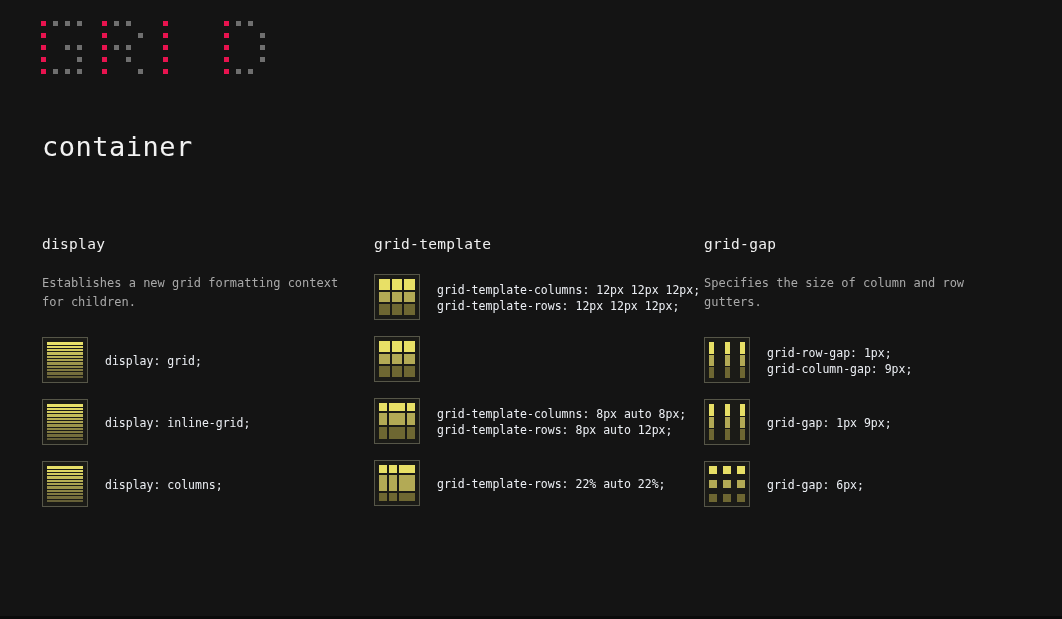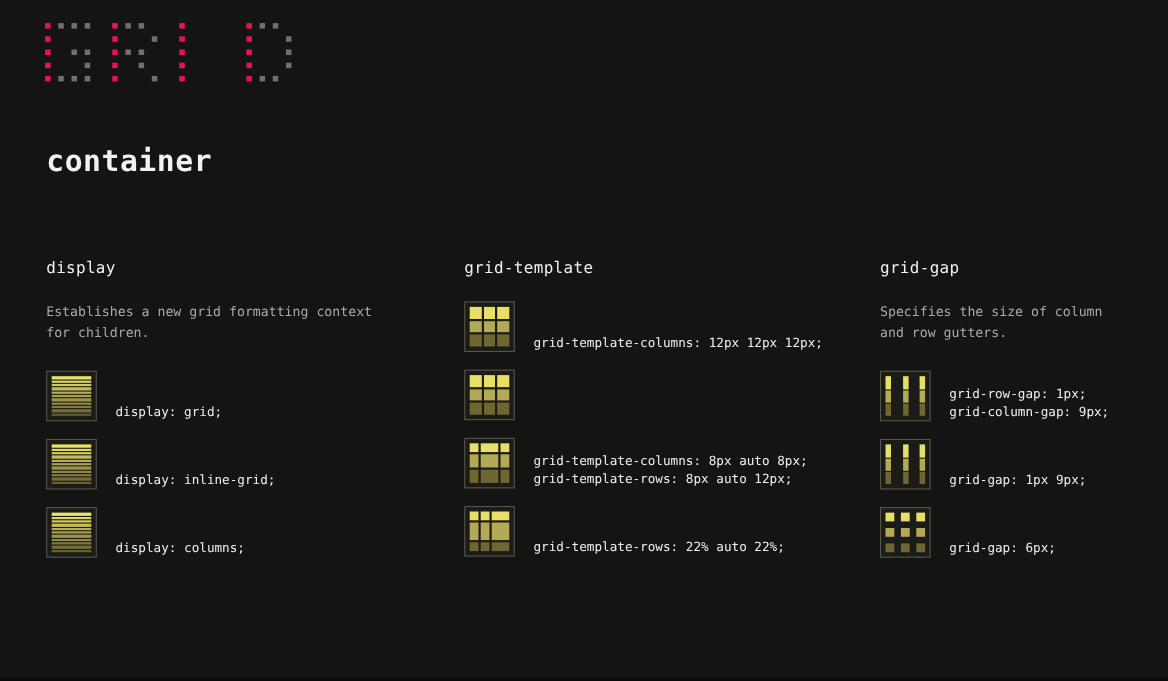--- a/index.html
+++ b/index.html
@@ -43,55 +43,54 @@
   .dot.blank { background: transparent; }
 
   
   .page-title {
     position: absolute;
     left: 42px;
     top: 131px;
     font-size: 27px;
     letter-spacing: 0.5px;
     color: #f2f2f2;
-    font-weight: bold;
+    font-weight: normal;
     margin: 0;
     text-align: center;
   }
 
   
   .columns {
     position: absolute;
     left: 42px;
     top: 236px;
     right: 28px;
     display: grid;
     grid-template-columns: 332px 330px 1fr;
-    gap: 48px;
   }
   .col { padding-right: 14px; }
   .col-title {
     font-size: 14.5px;
     color: #f0f0f0;
     margin: 0 0 22px 0;
     font-weight: normal;
     letter-spacing: 0.3px;
   }
   .col-desc {
     font-size: 12px;
     line-height: 1.55;
     color: #a9a9a9;
     margin: 0 0 26px 0;
     max-width: 300px;
   }
 
   
   .example {
     display: flex;
-    align-items: flex-end;
+    align-items: center;
     margin-bottom: 16px;
   }
   .thumb {
     width: 46px;
     height: 46px;
     flex: 0 0 46px;
     box-sizing: border-box;
     border: 1px solid #565648;
     background: #1b1b17;
     padding: 4px;
@@ -328,21 +327,21 @@
               <div class="cell r0"></div>
               <div class="cell r0"></div>
               <div class="cell r1"></div>
               <div class="cell r1"></div>
               <div class="cell r1"></div>
               <div class="cell r2"></div>
               <div class="cell r2"></div>
               <div class="cell r2"></div>
             </div>
           </div>
-          <div class="code"><span class="line">grid-template-columns: 12px 12px 12px;</span></div>
+          <div class="code"><span class="line">grid-template-columns: 12px 12px 12px;</span><span class="line">grid-template-rows: 12px 12px 12px;</span></div>
         </div>
         <div class="example">
           <div class="thumb">
             <div class="thumb-inner t-3x3">
               <div class="cell r0"></div>
               <div class="cell r0"></div>
               <div class="cell r0"></div>
               <div class="cell r1"></div>
               <div class="cell r1"></div>
               <div class="cell r1"></div>

